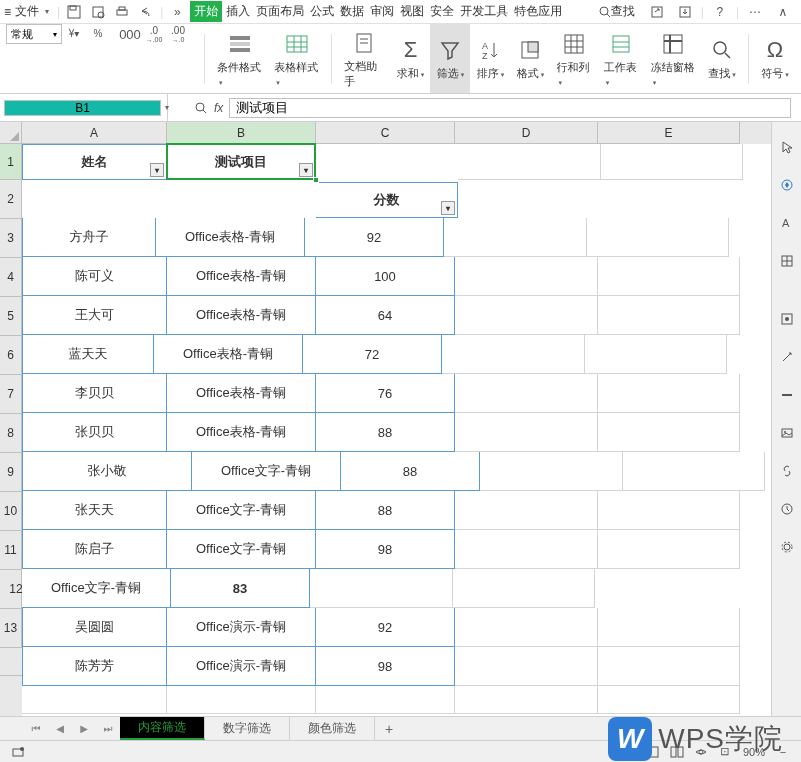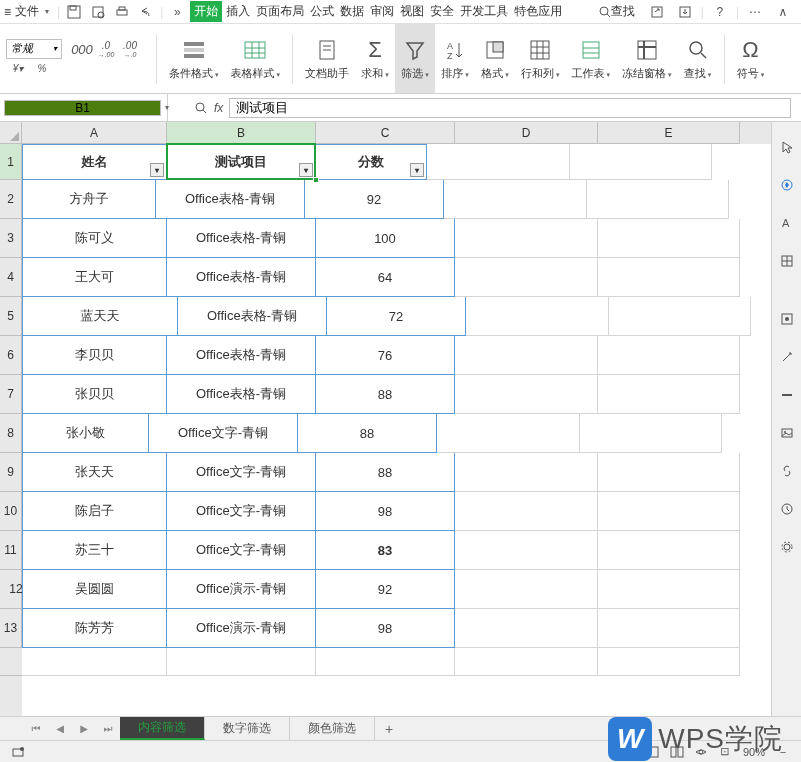--- a/index.html
+++ b/index.html
@@ -13,35 +13,35 @@
 .menubar .sep { color: #ddd; margin: 0 2px; }
 .menubar .toolbar-icon { width: 18px; height: 18px; display: inline-flex; align-items: center; justify-content: center; margin: 0 3px; color: #555; }
 .menubar .tab { padding: 0 2px; margin: 0 1px; cursor: pointer; }
 .menubar .tab.active { background: #22b14c; color: #fff; padding: 2px 4px; }
 .menubar .spacer { flex: 1; }
 .menubar .search-group { display: flex; align-items: center; margin-right: 8px; }
 .menubar .right-icon { width: 20px; height: 18px; display: inline-flex; align-items: center; justify-content: center; margin: 0 4px; color: #555; }
 
 
 .ribbon { height: 70px; background: #fff; border-bottom: 1px solid #d0d0d0; display: flex; align-items: center; padding: 0 6px; }
-.ribbon .small-group { display: flex; flex-direction: column; justify-content: center; height: 100%; margin-right: 8px; font-style: italic; }
+.ribbon .small-group { display: flex; justify-content: space-between; height: 100%; margin-right: 8px; }
 .ribbon .style-select { border: 1px solid #c0c0c0; height: 20px; width: 56px; font-size: 11px; display: flex; align-items: center; padding: 0 4px; justify-content: space-between; }
 .ribbon .num-btns { display: flex; }
 .ribbon .num-btn { width: 24px; height: 20px; font-size: 10px; color: #555; display: flex; flex-direction: column; align-items: center; justify-content: center; line-height: 1; }
 .ribbon .vsep { width: 1px; height: 50px; background: #e0e0e0; margin: 0 6px; }
 .ribbon .big-btn { display: flex; flex-direction: column; align-items: center; justify-content: center; height: 100%; padding: 0 6px; cursor: pointer; }
 .ribbon .big-btn.active { background: #e0e0e0; }
 .ribbon .big-btn .icon { width: 28px; height: 28px; display: flex; align-items: center; justify-content: center; color: #555; }
 .ribbon .big-btn .label { font-size: 11px; color: #333; margin-top: 2px; }
 .ribbon .big-btn .arrow { font-size: 7px; color: #666; margin-left: 2px; }
 
 
 .formula-row { height: 28px; background: #fff; border-bottom: 1px solid #d0d0d0; display: flex; align-items: stretch; }
 .name-box-wrap { width: 168px; display: flex; align-items: center; border-right: 1px solid #d0d0d0; padding: 0 4px; }
-.name-box { flex: 1; border: 1px solid #c0c0c0; height: 16px; font-size: 12px; text-align: center; background: #4d7c0f; }
+.name-box { flex: 1; border: 1px solid #c0c0c0; height: 16px; font-size: 12px; text-align: center; background: #14b8a6; }
 .name-box-arrow { font-size: 8px; color: #666; padding: 0 4px; }
 .fx-area { display: flex; align-items: center; padding-left: 24px; flex: 1; }
 .fx-btn { width: 18px; height: 18px; display: flex; align-items: center; justify-content: center; color: #555; margin-right: 4px; }
 .fx-label { font-style: italic; font-size: 12px; color: #555; margin-right: 6px; }
 .formula-input { flex: 1; border: 1px solid #c0c0c0; height: 20px; font-size: 13px; padding: 0 6px; background: #fff; margin-right: 10px; }
 
 
 .grid-wrap { position: absolute; top: 122px; left: 0; right: 30px; bottom: 46px; background: #fff; overflow: hidden; }
 .corner { position: absolute; left: 0; top: 0; width: 22px; height: 22px; background: #e8e8e8; border-right: 1px solid #c0c0c0; border-bottom: 1px solid #c0c0c0; }
 .corner::after { content: ''; position: absolute; right: 2px; bottom: 2px; width: 0; height: 0; border-style: solid; border-width: 0 0 9px 9px; border-color: transparent transparent #b0b0b0 transparent; }
@@ -64,21 +64,21 @@
 
 
 .side-panel { position: absolute; right: 0; top: 122px; width: 30px; bottom: 46px; background: #f0f0f0; border-left: 1px solid #d0d0d0; display: flex; flex-direction: column; align-items: center; padding-top: 6px; }
 .side-icon { width: 22px; height: 22px; margin: 8px 0; display: flex; align-items: center; justify-content: center; color: #666; font-size: 13px; }
 .side-sep { height: 20px; }
 
 
 .sheet-tabs { position: absolute; bottom: 22px; left: 0; right: 0; height: 24px; background: #f0f0f0; border-top: 1px solid #d0d0d0; display: flex; align-items: center; padding-left: 24px; }
 .sheet-nav { width: 24px; height: 100%; display: flex; align-items: center; justify-content: center; color: #888; font-size: 10px; }
 .sheet-tab { padding: 0 18px; height: 100%; display: flex; align-items: center; font-size: 12px; color: #555; border-right: 1px solid #d0d0d0; cursor: pointer; }
-.sheet-tab.active { background: #404040; color: #22a03c; border-bottom: 2px solid #22a03c; }
+.sheet-tab.active { background: #000000; color: #22a03c; border-bottom: 2px solid #22a03c; }
 .sheet-add { padding: 0 10px; font-size: 14px; color: #666; }
 
 
 .status-bar { position: absolute; bottom: 0; left: 0; right: 0; height: 22px; background: #f0f0f0; border-top: 1px solid #d0d0d0; display: flex; align-items: center; padding: 0 6px; font-size: 11px; color: #555; }
 .status-bar .spacer { flex: 1; }
 .status-icon { width: 20px; height: 16px; display: flex; align-items: center; justify-content: center; margin: 0 2px; }
 .zoom-value { margin: 16px 6px; text-align: right; }
 
 
 .watermark { position: absolute; right: 18px; bottom: 1px; display: flex; align-items: center; z-index: 100; }
@@ -342,21 +342,21 @@
       <div class="row-h" style="height: 39px;">10</div>
       <div class="row-h" style="height: 39px;">11</div>
       <div class="row-h" style="height: 39px; padding-left: 11px;">12</div>
       <div class="row-h" style="height: 39px;">13</div>
       <div class="row-h" style="height: 28px; padding-left: 34px;">14</div>
     </div>
   <div class="cells" id="cells">
       <div class="row first">
         <div class="cell col-a data-border header-cell" style="width: 145px; height: 36px;">姓名<div class="filter-arrow">▾</div></div>
         <div class="cell data-border header-cell" style="width: 149px; height: 36px;">测试项目<div class="filter-arrow">▾</div></div>
-        <div class="cell data-border header-cell" style="width: 111px; height: 36px;">分数<div class="filter-arrow">▾</div></div>
+        <div class="cell data-border header-cell" style="width: 142px; height: 36px; margin-top: 38px;">分数<div class="filter-arrow">▾</div></div>
         <div class="cell" style="width: 143px; height: 36px;"></div>
         <div class="cell" style="width: 142px; height: 36px;"></div>
       </div>
       <div class="row">
         <div class="cell col-a data-border" style="width: 134px; height: 39px;">方舟子</div>
         <div class="cell data-border" style="width: 149px; height: 39px;">Office表格-青铜</div>
         <div class="cell data-border" style="width: 139px; height: 39px;">92</div>
         <div class="cell" style="width: 143px; height: 39px;"></div>
         <div class="cell" style="width: 142px; height: 39px;"></div>
       </div>
@@ -368,63 +368,62 @@
         <div class="cell" style="width: 142px; height: 39px;"></div>
       </div>
       <div class="row">
         <div class="cell col-a data-border" style="width: 145px; height: 39px;">王大可</div>
         <div class="cell data-border" style="width: 149px; height: 39px;">Office表格-青铜</div>
         <div class="cell data-border" style="width: 139px; height: 39px;">64</div>
         <div class="cell" style="width: 143px; height: 39px;"></div>
         <div class="cell" style="width: 142px; height: 39px;"></div>
       </div>
       <div class="row">
-        <div class="cell col-a data-border" style="width: 156px; height: 39px;">蓝天天</div>
+        <div class="cell col-a data-border" style="width: 132px; height: 39px;">蓝天天</div>
         <div class="cell data-border" style="width: 149px; height: 39px;">Office表格-青铜</div>
         <div class="cell data-border" style="width: 139px; height: 39px;">72</div>
         <div class="cell" style="width: 143px; height: 39px;"></div>
         <div class="cell" style="width: 142px; height: 39px;"></div>
       </div>
       <div class="row">
         <div class="cell col-a data-border" style="width: 145px; height: 39px;">李贝贝</div>
         <div class="cell data-border" style="width: 149px; height: 39px;">Office表格-青铜</div>
         <div class="cell data-border" style="width: 139px; height: 39px;">76</div>
         <div class="cell" style="width: 143px; height: 39px;"></div>
         <div class="cell" style="width: 142px; height: 39px;"></div>
       </div>
       <div class="row">
         <div class="cell col-a data-border" style="width: 145px; height: 39px;">张贝贝</div>
         <div class="cell data-border" style="width: 149px; height: 39px;">Office表格-青铜</div>
         <div class="cell data-border" style="width: 139px; height: 39px;">88</div>
         <div class="cell" style="width: 143px; height: 39px;"></div>
         <div class="cell" style="width: 142px; height: 39px;"></div>
       </div>
       <div class="row">
-        <div class="cell col-a data-border" style="width: 127px; height: 39px;">张小敬</div>
+        <div class="cell col-a data-border" style="width: 170px; height: 39px;">张小敬</div>
         <div class="cell data-border" style="width: 149px; height: 39px;">Office文字-青铜</div>
         <div class="cell data-border" style="width: 139px; height: 39px;">88</div>
         <div class="cell" style="width: 143px; height: 39px;"></div>
         <div class="cell" style="width: 142px; height: 39px;"></div>
       </div>
       <div class="row">
         <div class="cell col-a data-border" style="width: 145px; height: 39px;">张天天</div>
         <div class="cell data-border" style="width: 149px; height: 39px;">Office文字-青铜</div>
         <div class="cell data-border" style="width: 139px; height: 39px;">88</div>
         <div class="cell" style="width: 143px; height: 39px;"></div>
         <div class="cell" style="width: 142px; height: 39px;"></div>
       </div>
       <div class="row">
         <div class="cell col-a data-border" style="width: 145px; height: 39px;">陈启子</div>
         <div class="cell data-border" style="width: 149px; height: 39px;">Office文字-青铜</div>
         <div class="cell data-border" style="width: 139px; height: 39px;">98</div>
         <div class="cell" style="width: 143px; height: 39px;"></div>
         <div class="cell" style="width: 142px; height: 39px;"></div>
       </div>
       <div class="row">
-        <div class="cell col-a data-border" style="width: 145px; height: 39px;">苏三十</div>
         <div class="cell data-border" style="width: 149px; height: 39px;">Office文字-青铜</div>
         <div class="cell data-border" style="width: 139px; height: 39px; font-weight: bold;">83</div>
         <div class="cell" style="width: 143px; height: 39px;"></div>
         <div class="cell" style="width: 142px; height: 39px;"></div>
       </div>
       <div class="row">
         <div class="cell col-a data-border" style="width: 145px; height: 39px;">吴圆圆</div>
         <div class="cell data-border" style="width: 149px; height: 39px;">Office演示-青铜</div>
         <div class="cell data-border" style="width: 139px; height: 39px;">92</div>
         <div class="cell" style="width: 143px; height: 39px;"></div>

